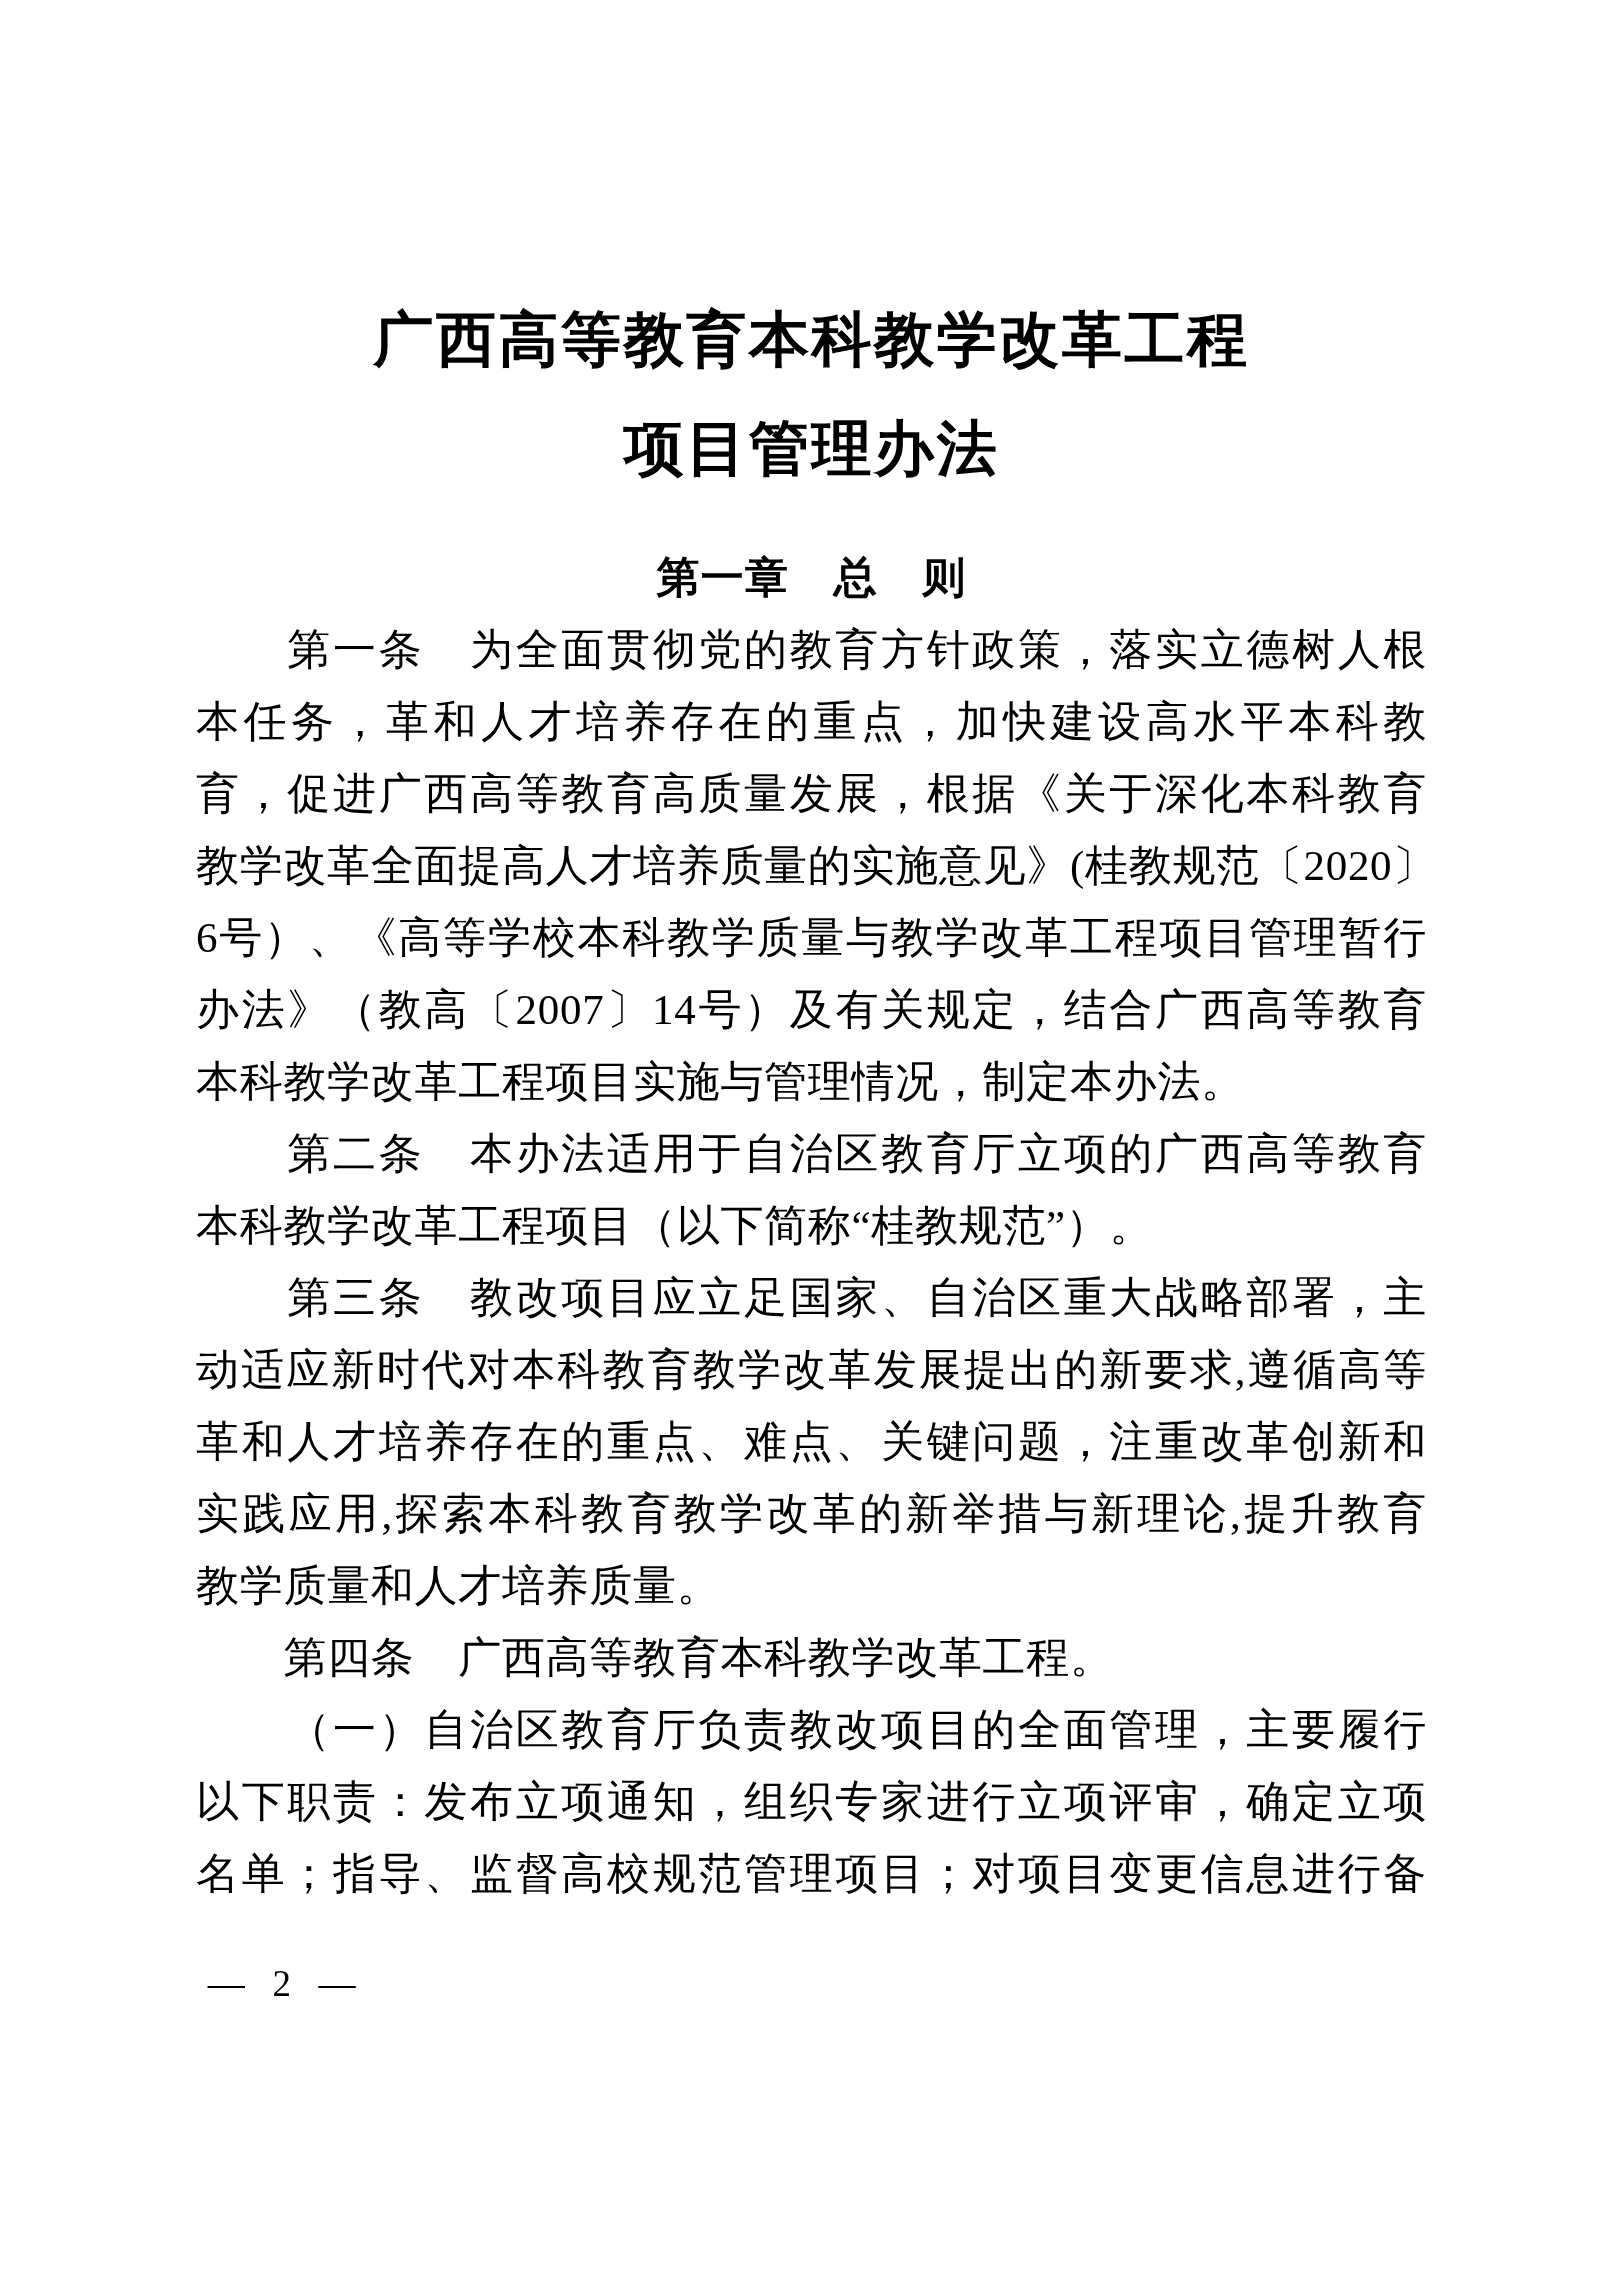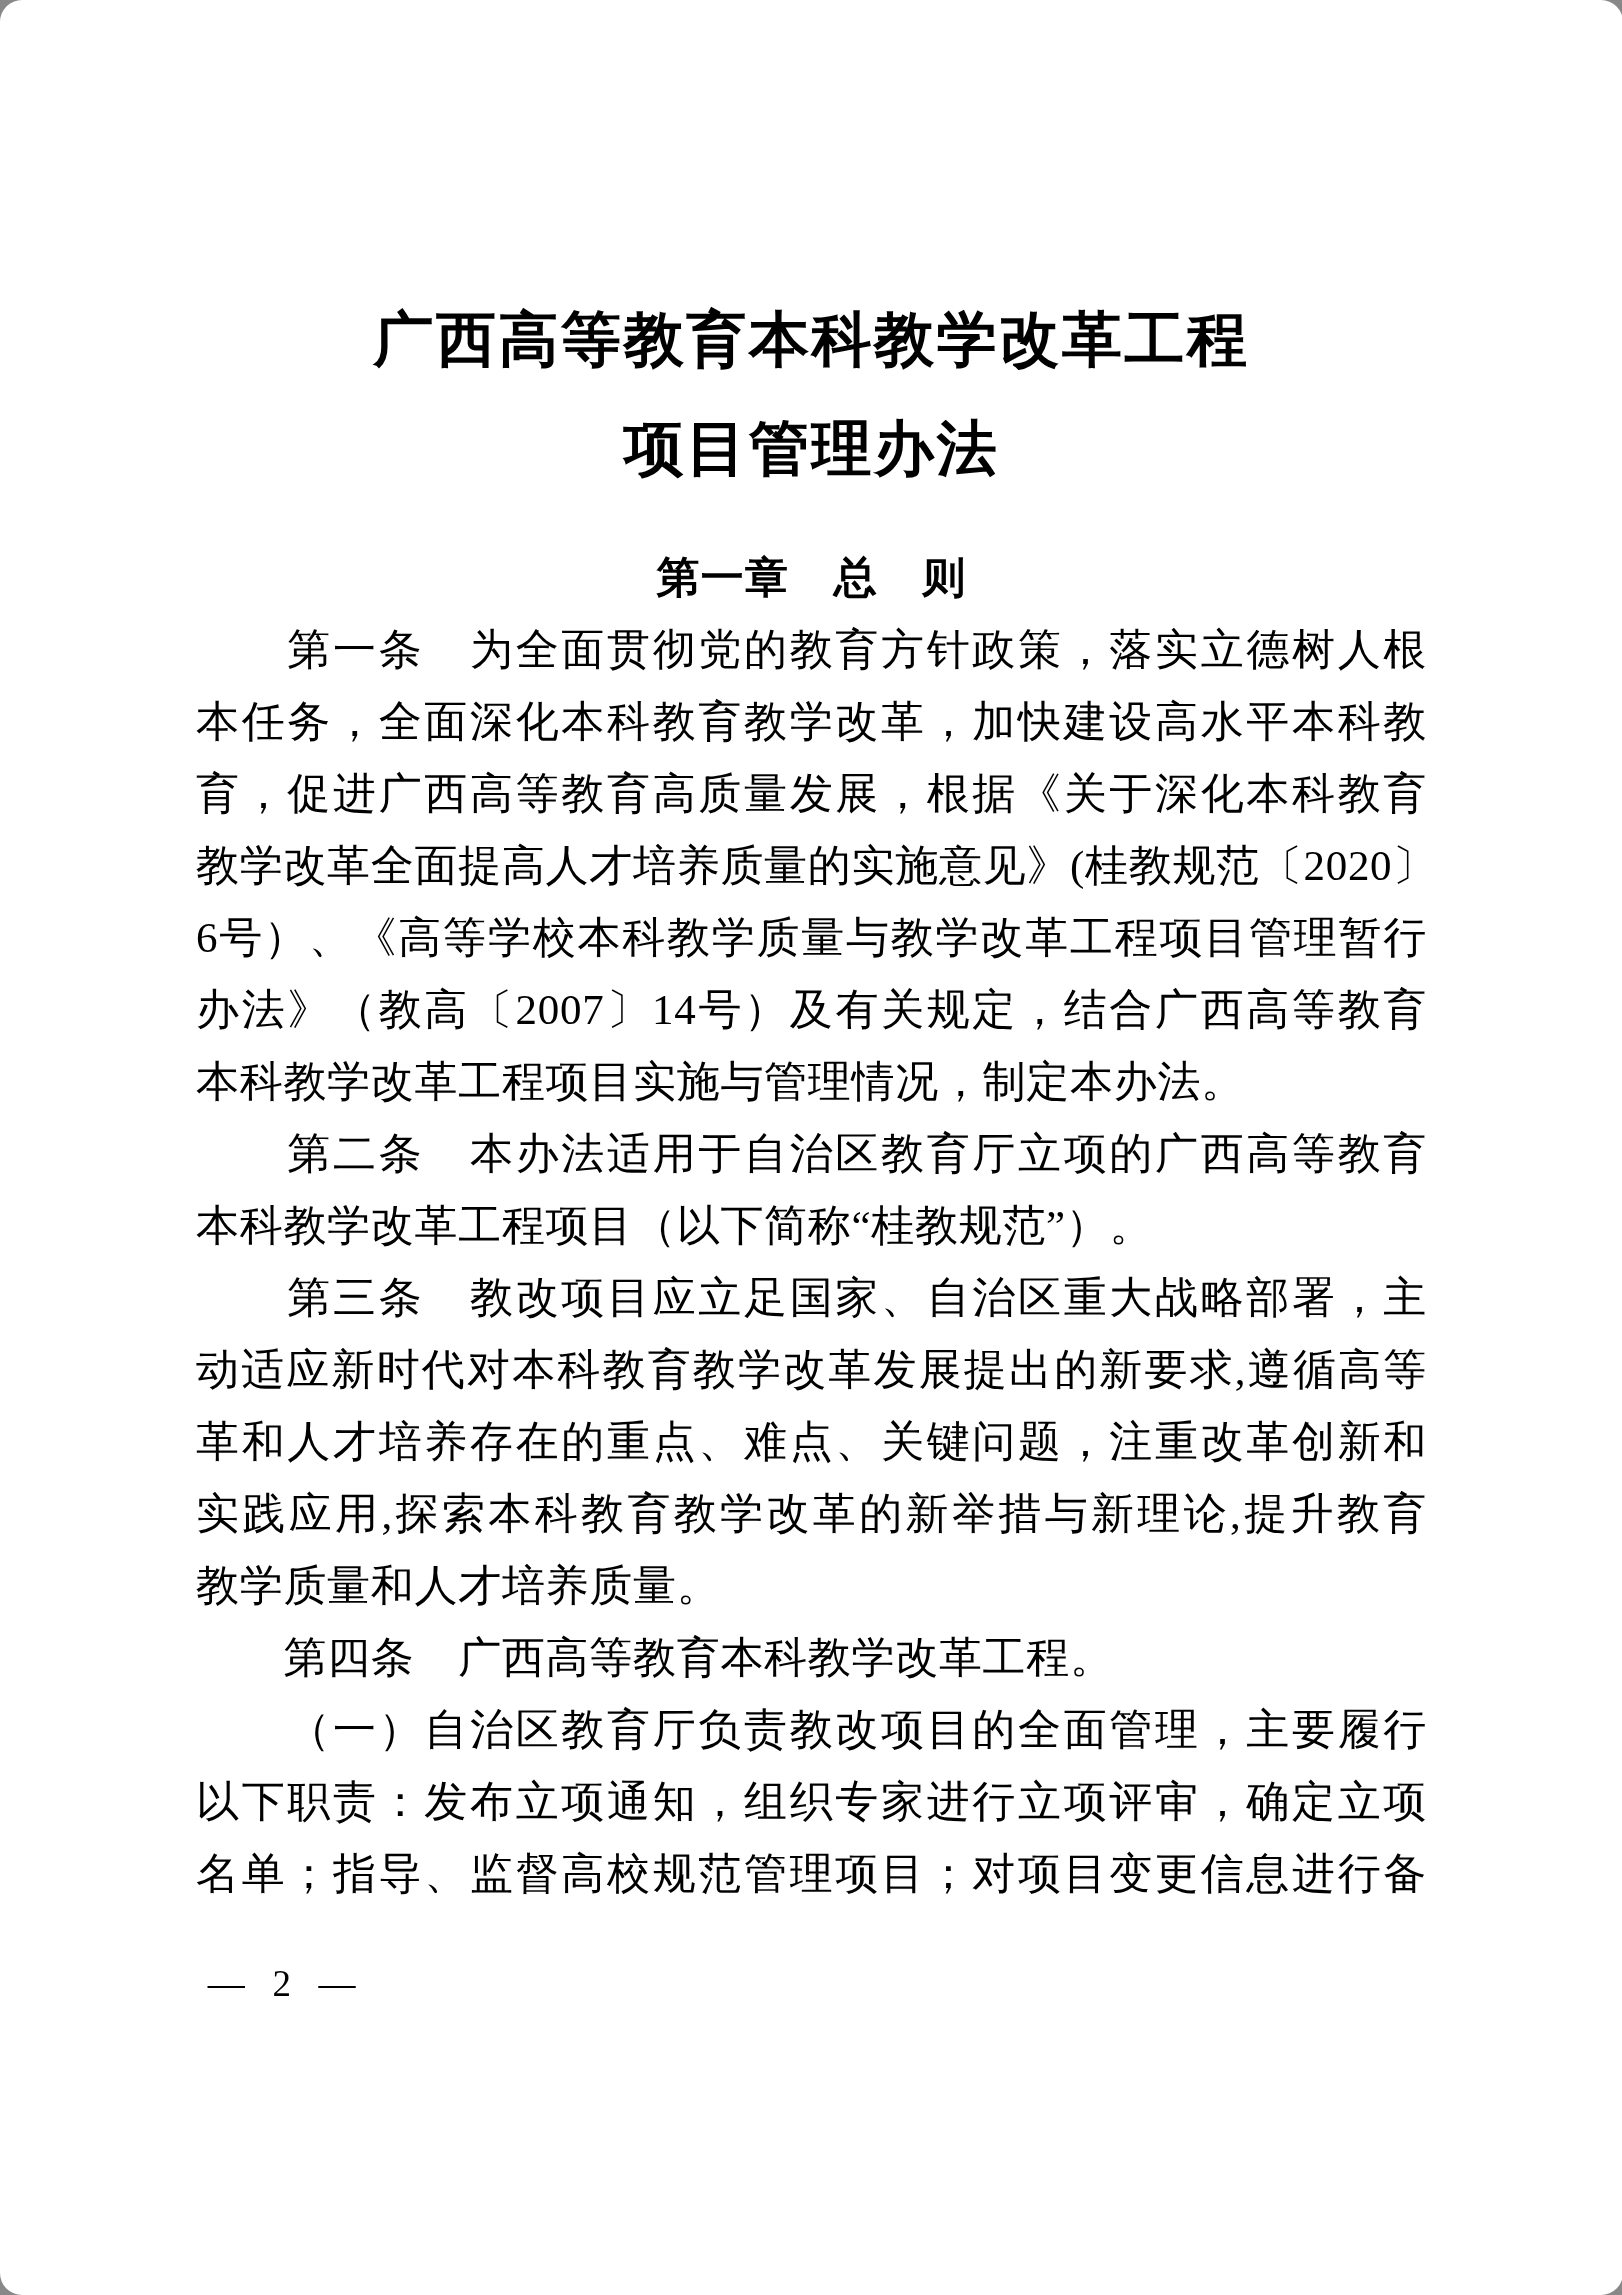--- a/index.html
+++ b/index.html
@@ -4,21 +4,20 @@
 <style>
   html,body{margin:0;padding:0;background:#888;}
   .page{
     position:relative;
     width:1623px;
     height:2295px;
     margin:0 auto;
     background:#ffffff;
     color:#000;
     overflow:hidden;
-    border-radius:22px;
   }
   .content{
     padding:286px 196px 0 196px;
   }
   .doc-title{
     text-align:center;
     font-family:"Liberation Serif","DejaVu Serif",serif;
     font-weight:bold;
     font-size:60px;
     letter-spacing:2.6px;
@@ -76,21 +75,21 @@
 
     <div class="doc-title">
       <div class="t-line">广西高等教育本科教学改革工程</div>
       <div class="t-line">项目管理办法</div>
     </div>
 
     <div class="chapter">第一章　总　则</div>
 
     <div class="body-text">
       <div class="bl">　　第一条　为全面贯彻党的教育方针政策，落实立德树人根</div>
-      <div class="bl">本任务，全面深化本科教育教学改革，加快建设高水平本科教</div>
+      <div class="bl">本任务，革和人才培养存在的重点，加快建设高水平本科教</div>
       <div class="bl">育，促进广西高等教育高质量发展，根据《关于深化本科教育</div>
       <div class="bl">教学改革全面提高人才培养质量的实施意见》(桂教规范〔2020〕</div>
       <div class="bl">6号）、《高等学校本科教学质量与教学改革工程项目管理暂行</div>
       <div class="bl">办法》（教高〔2007〕14号）及有关规定，结合广西高等教育</div>
       <div class="bl short">本科教学改革工程项目实施与管理情况，制定本办法。</div>
       <div class="bl">　　第二条　本办法适用于自治区教育厅立项的广西高等教育</div>
       <div class="bl short">本科教学改革工程项目（以下简称“桂教规范”）。</div>
       <div class="bl">　　第三条　教改项目应立足国家、自治区重大战略部署，主</div>
       <div class="bl">动适应新时代对本科教育教学改革发展提出的新要求,遵循高等</div>
       <div class="bl">革和人才培养存在的重点、难点、关键问题，注重改革创新和</div>

